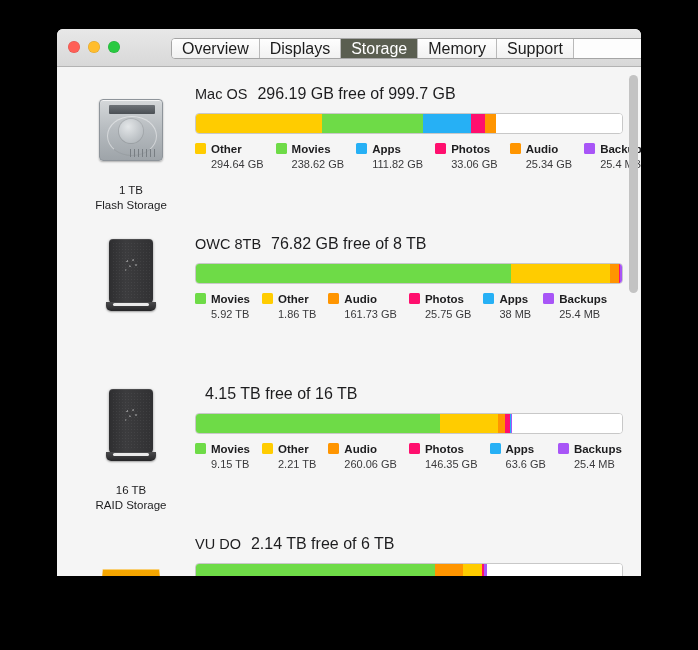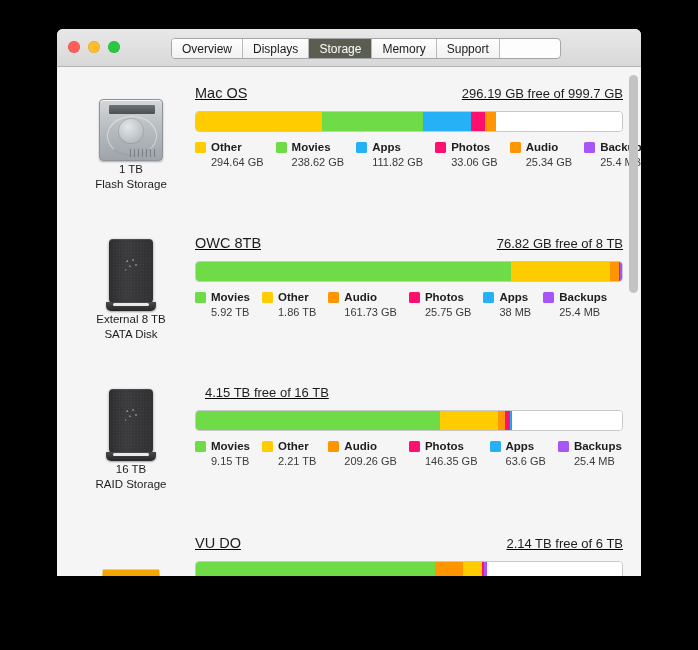--- a/index.html
+++ b/index.html
@@ -69,21 +69,21 @@
     border-radius: 4px;
     overflow: hidden;
     background: #fdfdfd;
   }
   .tab {
     padding: 0 10px;
     height: 19px;
     display: flex;
     align-items: center;
     justify-content: center;
-    font-size: 12px;
+    font-size: 16px;
     color: #1c1c1c;
     background: linear-gradient(to bottom, #fefefe 0%, #f1f1f1 100%);
     border-right: 1px solid #b9b9b9;
     white-space: nowrap;
   }
   .tab:last-child { border-right: none; margin-top: 40px; }
   .tab.active {
     background: #5a5e50;
     color: #ffffff;
   }
@@ -139,49 +139,48 @@
 
   .icon-box {
     width: 74px;
     height: 78px;
     display: flex;
     align-items: flex-end;
     justify-content: center;
   }
 
   .vol-caption {
-    margin-top: 1px;
+    margin-top: 22px;
     text-align: center;
     font-size: 11.5px;
     line-height: 15px;
     color: #1d1d1f;
   }
 
   .vol-main {
     flex: 1;
     padding-top: 6px;
     min-width: 0;
   }
 
   .vol-head {
     display: flex;
-    justify-content: space-between;
+    justify-content: flex-start;
     align-items: baseline;
     margin-bottom: 10px;
-    text-decoration: underline;
   }
   .vol-name {
     font-size: 14.5px;
     color: #1d1d1f;
     white-space: nowrap;
     overflow: hidden;
     text-overflow: ellipsis;
   }
   .vol-free {
-    font-size: 13px;
+    font-size: 16px;
     color: #1d1d1f;
     white-space: nowrap;
     padding-left: 10px;
   }
 
   
   .bar {
     position: relative;
     height: 21px;
     background: #ffffff;
@@ -197,21 +196,21 @@
     display: flex;
     margin-top: 9px;
   }
   .legend-item {
     display: flex;
     flex-direction: column;
     padding-right: 12px;
   }
   .legend-top {
     display: flex;
-    align-items: flex-end;
+    align-items: flex-start;
     gap: 5px;
   }
   .swatch {
     width: 11px;
     height: 11px;
     border-radius: 1.5px;
     flex: 0 0 11px;
   }
   .legend-label {
     font-size: 11.5px;
@@ -446,24 +445,20 @@
             <div class="vol-icon-col">
               <div class="icon-box">
                 <div class="tower">
                   <div class="body">
                     <div class="mesh"></div>
                     <div class="glyph"></div>
                   </div>
                   <div class="base"></div>
                 </div>
               </div>
-              <div class="vol-caption">
-                <div>External 8 TB</div>
-                <div>SATA Disk</div>
-              </div>
             </div>
             <div class="vol-main">
               <div class="vol-head">
                 <div class="vol-name">OWC 8TB</div>
                 <div class="vol-free">76.82 GB free of 8 TB</div>
               </div>
               <div class="bar">
                 <div class="seg" style="background: rgb(110, 219, 71); width: 74%;"></div>
                 <div class="seg" style="background: rgb(255, 204, 0); width: 23.25%;"></div>
                 <div class="seg" style="background: rgb(255, 149, 0); width: 1.97%;"></div>
@@ -560,21 +555,21 @@
                     <span class="swatch" style="background: rgb(255, 204, 0);"></span>
                     <span class="legend-label">Other</span>
                   </div>
                   <div class="legend-value">2.21 TB</div>
                 </div>
                 <div class="legend-item">
                   <div class="legend-top">
                     <span class="swatch" style="background: rgb(255, 149, 0);"></span>
                     <span class="legend-label">Audio</span>
                   </div>
-                  <div class="legend-value">209.26 GB</div>
+                  <div class="legend-value">260.06 GB</div>
                 </div>
                 <div class="legend-item">
                   <div class="legend-top">
                     <span class="swatch" style="background: rgb(255, 15, 110);"></span>
                     <span class="legend-label">Photos</span>
                   </div>
                   <div class="legend-value">146.35 GB</div>
                 </div>
                 <div class="legend-item">
                   <div class="legend-top">

